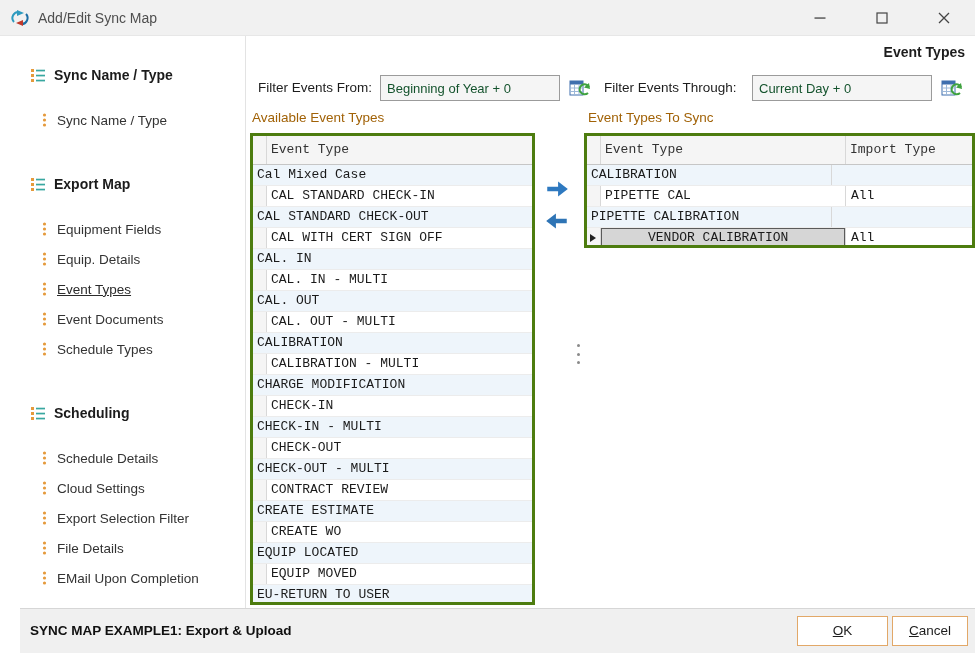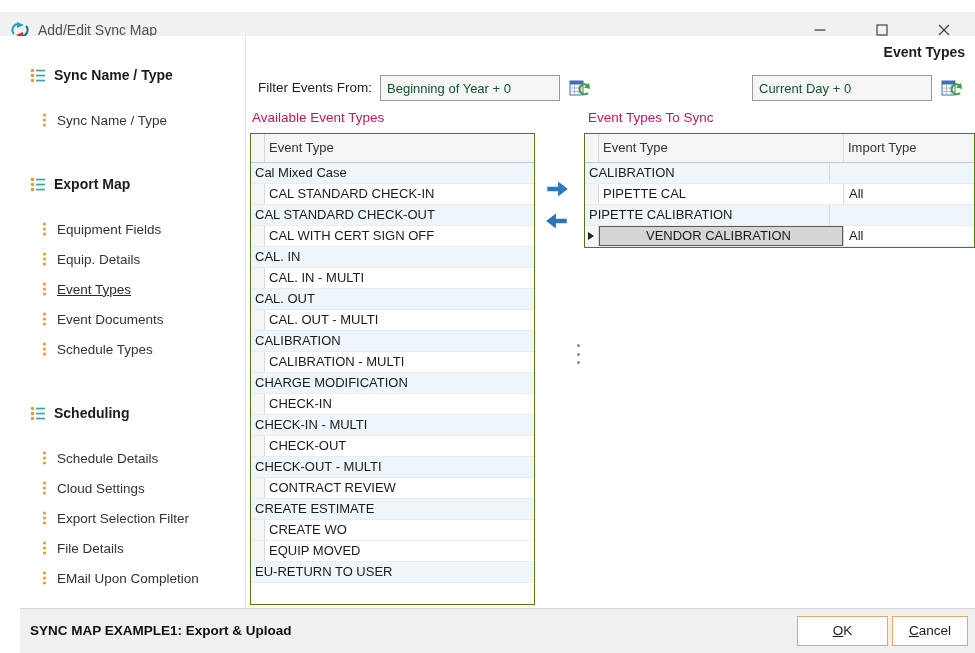--- a/index.html
+++ b/index.html
@@ -4,21 +4,21 @@
 <style>
   * { box-sizing: border-box; margin: 0; padding: 0; }
   html,body { background:#fff; }
   .stage {
     position: relative; width: 975px; height: 653px; overflow: hidden;
     background: #fff; font-family: "Liberation Sans", sans-serif; color:#222;
   }
 
   
   .titlebar {
-    position:absolute; left:0; top:12px; width:100%; height:36px;
+    position:absolute; left:0; top:0; width:100%; height:36px;
     background:#f1f1f1; border-bottom:1px solid #e7e7e7;
     display:flex; align-items:center;text-align:right;
   }
   .app-icon { margin-left:10px; display:flex; align-items:center; }
   .win-title { margin-left:8px; font-size:14px; color:#4f4f4f; }
   .win-controls { margin-left:auto; display:flex; height:100%; }
   .wbtn { width:62px; height:100%; display:flex; align-items:center; justify-content:center; cursor:pointer; }
 
   
   .sidebar {
@@ -43,23 +43,23 @@
   .page-title { position:absolute; top:8px; right:10px; font-weight:bold; font-size:14px; color:#1d1d1d; }
 
   .flabel { position:absolute; top:39px; height:26px; line-height:26px; font-size:13.5px; color:#1d1d1d; white-space:nowrap; }
   .finput {
     position:absolute; top:39px; height:26px; width:180px;
     border:1px solid #9b9b9b; background:#f5f5f5; padding:0 6px;
     font-family:"Liberation Sans",sans-serif; font-size:13px; color:#14532d;
   }
   .icon-btn { position:absolute; top:40px; width:24px; height:24px; cursor:pointer; display:flex; align-items:center; justify-content:center; }
 
-  .section-label { position:absolute; top:74px; font-size:13.5px; color:#be185d; }
-
-  .dtable { position:absolute; top:97px; border:1px solid #4d7c0f; background:#fff; overflow:hidden; }
+  .section-label { position:absolute; top:74px; font-size:13.5px; color:#a16207; }
+
+  .dtable { position:absolute; top:97px; border:3px solid #4d7c0f; background:#fff; overflow:hidden;font-family:Liberation Mono, monospace; }
   .ltable { left:4px;  width:285px; height:472px; }
   .rtable { left:338px; width:391px; height:115px; }
   .thead {
     display:flex; height:29px; background:#f5f5f5; border-bottom:1px solid #c6c6c6;
     font-size:13px; color:#333;
   }
   .hcell { line-height:27px; padding-left:4px; white-space:nowrap; overflow:hidden; }
   .hcell.hflex { flex:1; }
   .hcell.h1 { width:245px; border-right:1px solid #d8d8d8; }
   .ind { width:14px; flex:none; background:#f5f5f5; border-right:1px solid #d8d8d8; position:relative; }
@@ -307,20 +307,21 @@
         <rect x="1" y="4" width="13" height="3.5" fill="#3f6fae"></rect>
         <line x1="5.5" y1="7.5" x2="5.5" y2="18" stroke="#9db8d8"></line>
         <line x1="10" y1="7.5" x2="10" y2="18" stroke="#9db8d8"></line>
         <line x1="1" y1="11" x2="14" y2="11" stroke="#9db8d8"></line>
         <line x1="1" y1="14.5" x2="14" y2="14.5" stroke="#9db8d8"></line>
         <path d="M20 10 a5 5 0 1 0 -1 6" fill="none" stroke="#3fa23f" stroke-width="2"></path>
         <polygon points="20,6 21,12 15,10.5" fill="#3fa23f"></polygon>
       </svg>
     </span>
 
+    <span class="flabel" style="left:358px">Filter Events Through:</span>
     <input class="finput" style="left: 506px;" readonly="" value="Current Day + 0">
     <span class="icon-btn" style="left:694px">
       <svg width="22" height="22" viewBox="0 0 22 22">
         <rect x="1" y="4" width="13" height="14" fill="#fff" stroke="#3f6fae"></rect>
         <rect x="1" y="4" width="13" height="3.5" fill="#3f6fae"></rect>
         <line x1="5.5" y1="7.5" x2="5.5" y2="18" stroke="#9db8d8"></line>
         <line x1="10" y1="7.5" x2="10" y2="18" stroke="#9db8d8"></line>
         <line x1="1" y1="11" x2="14" y2="11" stroke="#9db8d8"></line>
         <line x1="1" y1="14.5" x2="14" y2="14.5" stroke="#9db8d8"></line>
         <path d="M20 10 a5 5 0 1 0 -1 6" fill="none" stroke="#3fa23f" stroke-width="2"></path>
@@ -402,20 +403,24 @@
             <span class="cell">CONTRACT REVIEW</span>
           </div>
           <div class="trow alt">
             <span class="ind"></span>
             <span class="cell">CREATE ESTIMATE</span>
           </div>
           <div class="trow">
             <span class="ind"></span>
             <span class="cell">CREATE WO</span>
           </div>
+          <div class="trow alt">
+            <span class="ind"></span>
+            <span class="cell">EQUIP LOCATED</span>
+          </div>
           <div class="trow">
             <span class="ind"></span>
             <span class="cell">EQUIP MOVED</span>
           </div>
           <div class="trow alt">
             <span class="ind"></span>
             <span class="cell">EU-RETURN TO USER</span>
           </div>
         </div>
     </div>

